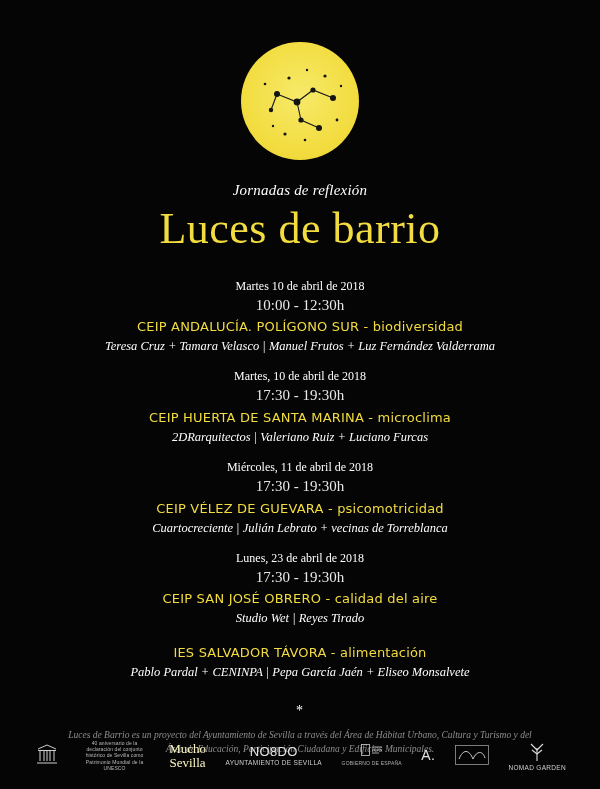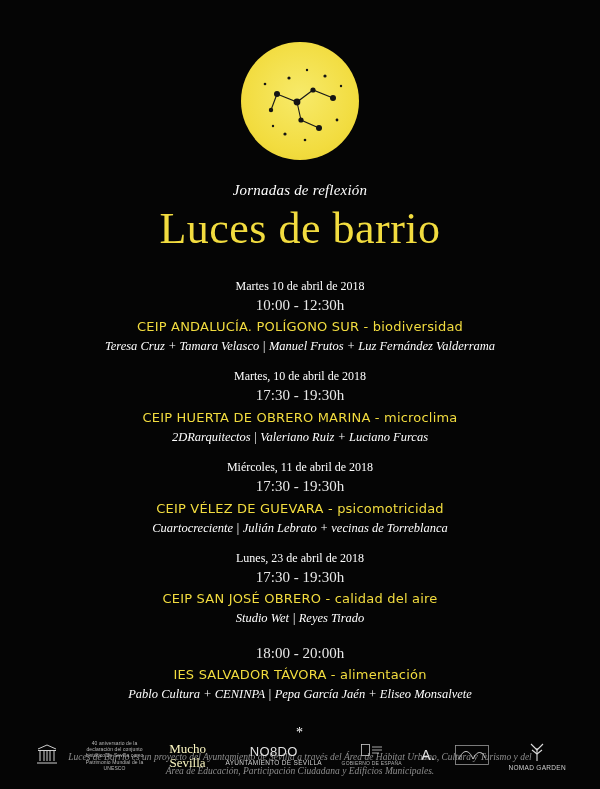--- a/index.html
+++ b/index.html
@@ -200,42 +200,41 @@
     <div class="session">
       <div class="date">Martes 10 de abril de 2018</div>
       <div class="time">10:00 - 12:30h</div>
       <div class="school">CEIP ANDALUCÍA. POLÍGONO SUR - biodiversidad</div>
       <div class="people">Teresa Cruz + Tamara Velasco | Manuel Frutos + Luz Fernández Valderrama</div>
     </div>
 
     <div class="session">
       <div class="date">Martes, 10 de abril de 2018</div>
       <div class="time">17:30 - 19:30h</div>
-      <div class="school">CEIP HUERTA DE OBRERO MARINA - microclima</div>
+      <div class="school">CEIP HUERTA DE SANTA MARINA - microclima</div>
       <div class="people">2DRarquitectos | Valeriano Ruiz + Luciano Furcas</div>
     </div>
 
     <div class="session">
       <div class="date">Miércoles, 11 de abril de 2018</div>
       <div class="time">17:30 - 19:30h</div>
       <div class="school">CEIP VÉLEZ DE GUEVARA - psicomotricidad</div>
       <div class="people">Cuartocreciente | Julián Lebrato + vecinas de Torreblanca</div>
     </div>
 
     <div class="session">
       <div class="date">Lunes, 23 de abril de 2018</div>
       <div class="time">17:30 - 19:30h</div>
       <div class="school">CEIP SAN JOSÉ OBRERO - calidad del aire</div>
       <div class="people">Studio Wet | Reyes Tirado</div>
     </div>
 
     <div class="session">
-      <div class="time">18:00 - 20:00h</div>
       <div class="school">IES SALVADOR TÁVORA - alimentación</div>
-      <div class="people">Pablo Cultura + CENINPA | Pepa García Jaén + Eliseo Monsalvete</div>
+      <div class="people">Pablo Pardal + CENINPA | Pepa García Jaén + Eliseo Monsalvete</div>
     </div>
 
   </div>
 
   <div class="divider">*</div>
 
   <div class="footer-text">
     <div>Luces de Barrio es un proyecto del Ayuntamiento de Sevilla a través del Área de Hábitat Urbano, Cultura y Turismo y del</div>
     <div>Área de Educación, Participación Ciudadana y Edificios Municipales.</div>
   </div>

